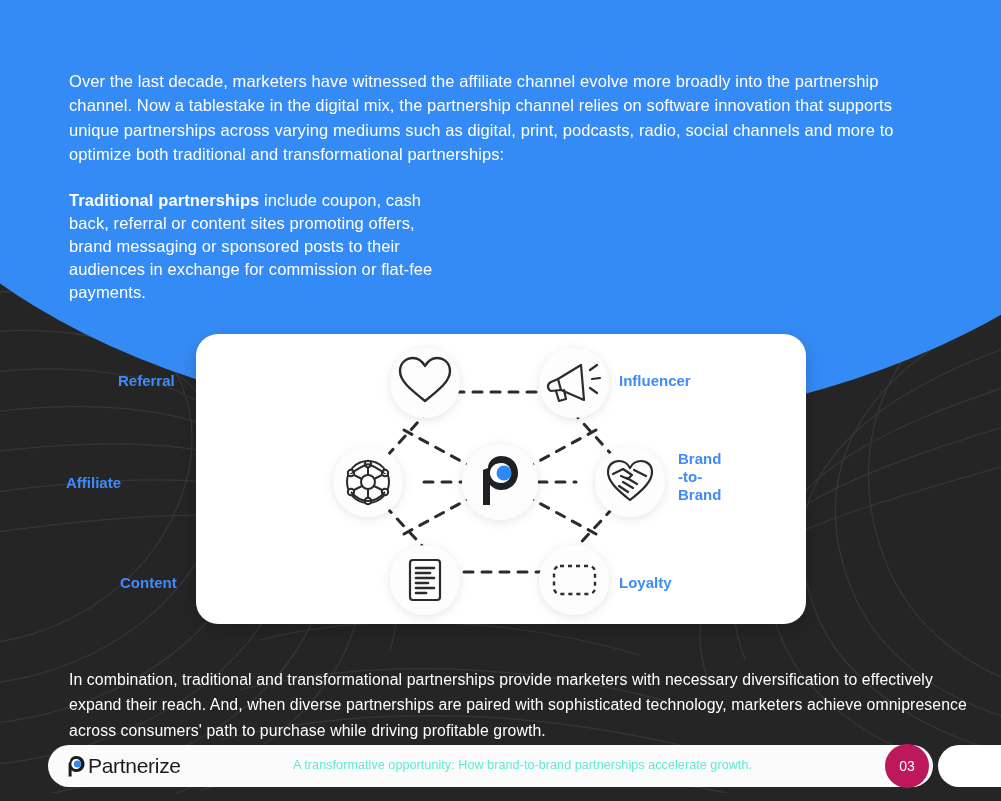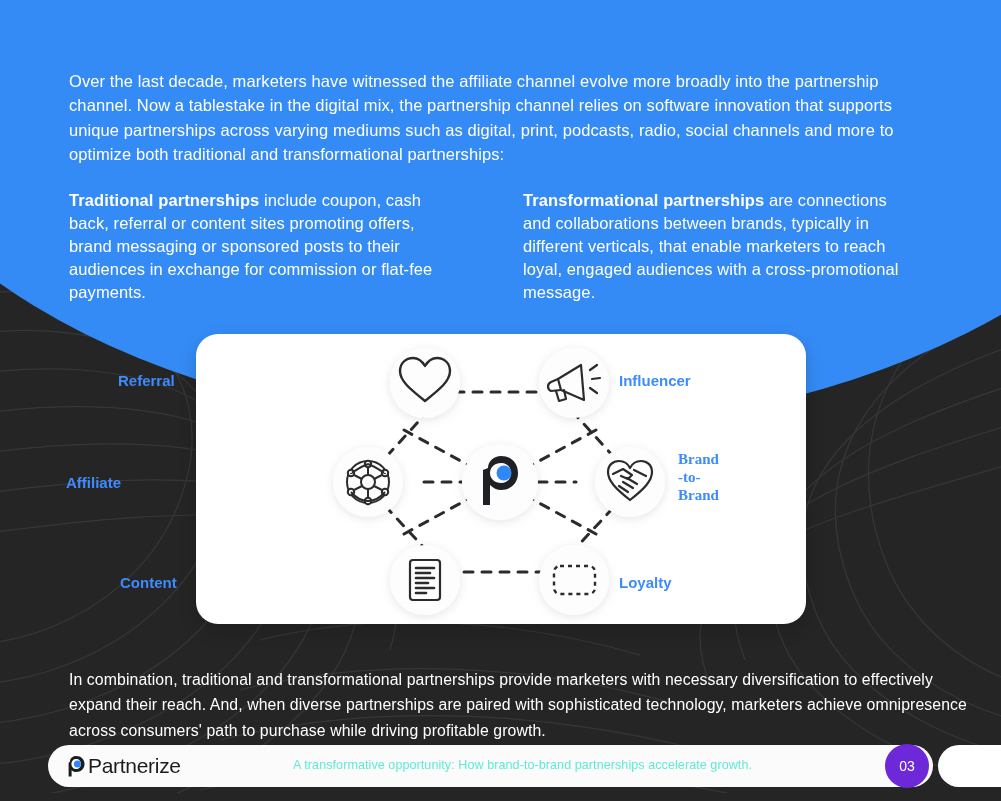--- a/index.html
+++ b/index.html
@@ -103,21 +103,21 @@
     position: absolute;
     color: #3d8bfd;
     font-weight: bold;
     font-size: 15px;
     line-height: 18px;
     white-space: nowrap;
   }
   .lbl-referral   { left: 118px; top: 372px; text-align: center; }
   .lbl-influencer { left: 619px; top: 372px; }
   .lbl-affiliate  { left: 66px;  top: 474px; }
-  .lbl-b2b        { left: 678px; top: 450px; text-align: left; white-space: normal; width: 70px; font-family: Liberation Serif, serif; }
+  .lbl-b2b        { left: 678px; top: 450px; text-align: left; white-space: normal; width: 70px; }
   .lbl-content    { left: 120px; top: 574px; }
   .lbl-loyalty    { left: 619px; top: 574px; }
 
   
   .outro {
     position: absolute;
     left: 69px;
     top: 651px;
     width: 910px;
     color: #ffffff;
@@ -171,21 +171,21 @@
     z-index: 5;
     margin-left: 21px;
   }
   .page-badge {
     position: absolute;
     left: 885px;
     top: 744px;
     width: 44px;
     height: 44px;
     border-radius: 50%;
-    background: #6d28d9;
+    background: #be185d;
     color: #ffffff;
     font-size: 14px;
     display: flex;
     align-items: center;
     justify-content: center;
     z-index: 6;
   }
   .bottom-strip {
     position: absolute;
     left: 0;
@@ -231,23 +231,20 @@
   <div class="blue-blob"></div>
 
   <div class="content">
 
     <p class="intro">Over the last decade, marketers have witnessed the affiliate channel evolve more broadly into the partnership channel. Now a tablestake in the digital mix, the partnership channel relies on software innovation that supports unique partnerships across varying mediums such as digital, print, podcasts, radio, social channels and more to optimize both traditional and transformational partnerships:</p>
 
     <div class="cols">
       <div class="col">
         <b>Traditional partnerships</b><span> include coupon, cash back, referral or content sites promoting offers, brand messaging or sponsored posts to their audiences in exchange for commission or flat-fee payments.</span>
       </div>
-      <div class="col">
-        <b>Transformational partnerships</b><span> are connections and collaborations between brands, typically in different verticals, that enable marketers to reach loyal, engaged audiences with a cross-promotional message.</span>
-      </div>
     </div>
 
     <div class="card"></div>
 
     <div class="diagram">
       <svg viewBox="0 0 1001 801" aria-hidden="true">
         <defs>
           <filter id="nodeShadow" x="-60%" y="-60%" width="220%" height="220%">
             <feDropShadow dx="0" dy="2" stdDeviation="5" flood-color="#000000" flood-opacity="0.10"></feDropShadow>
           </filter>

